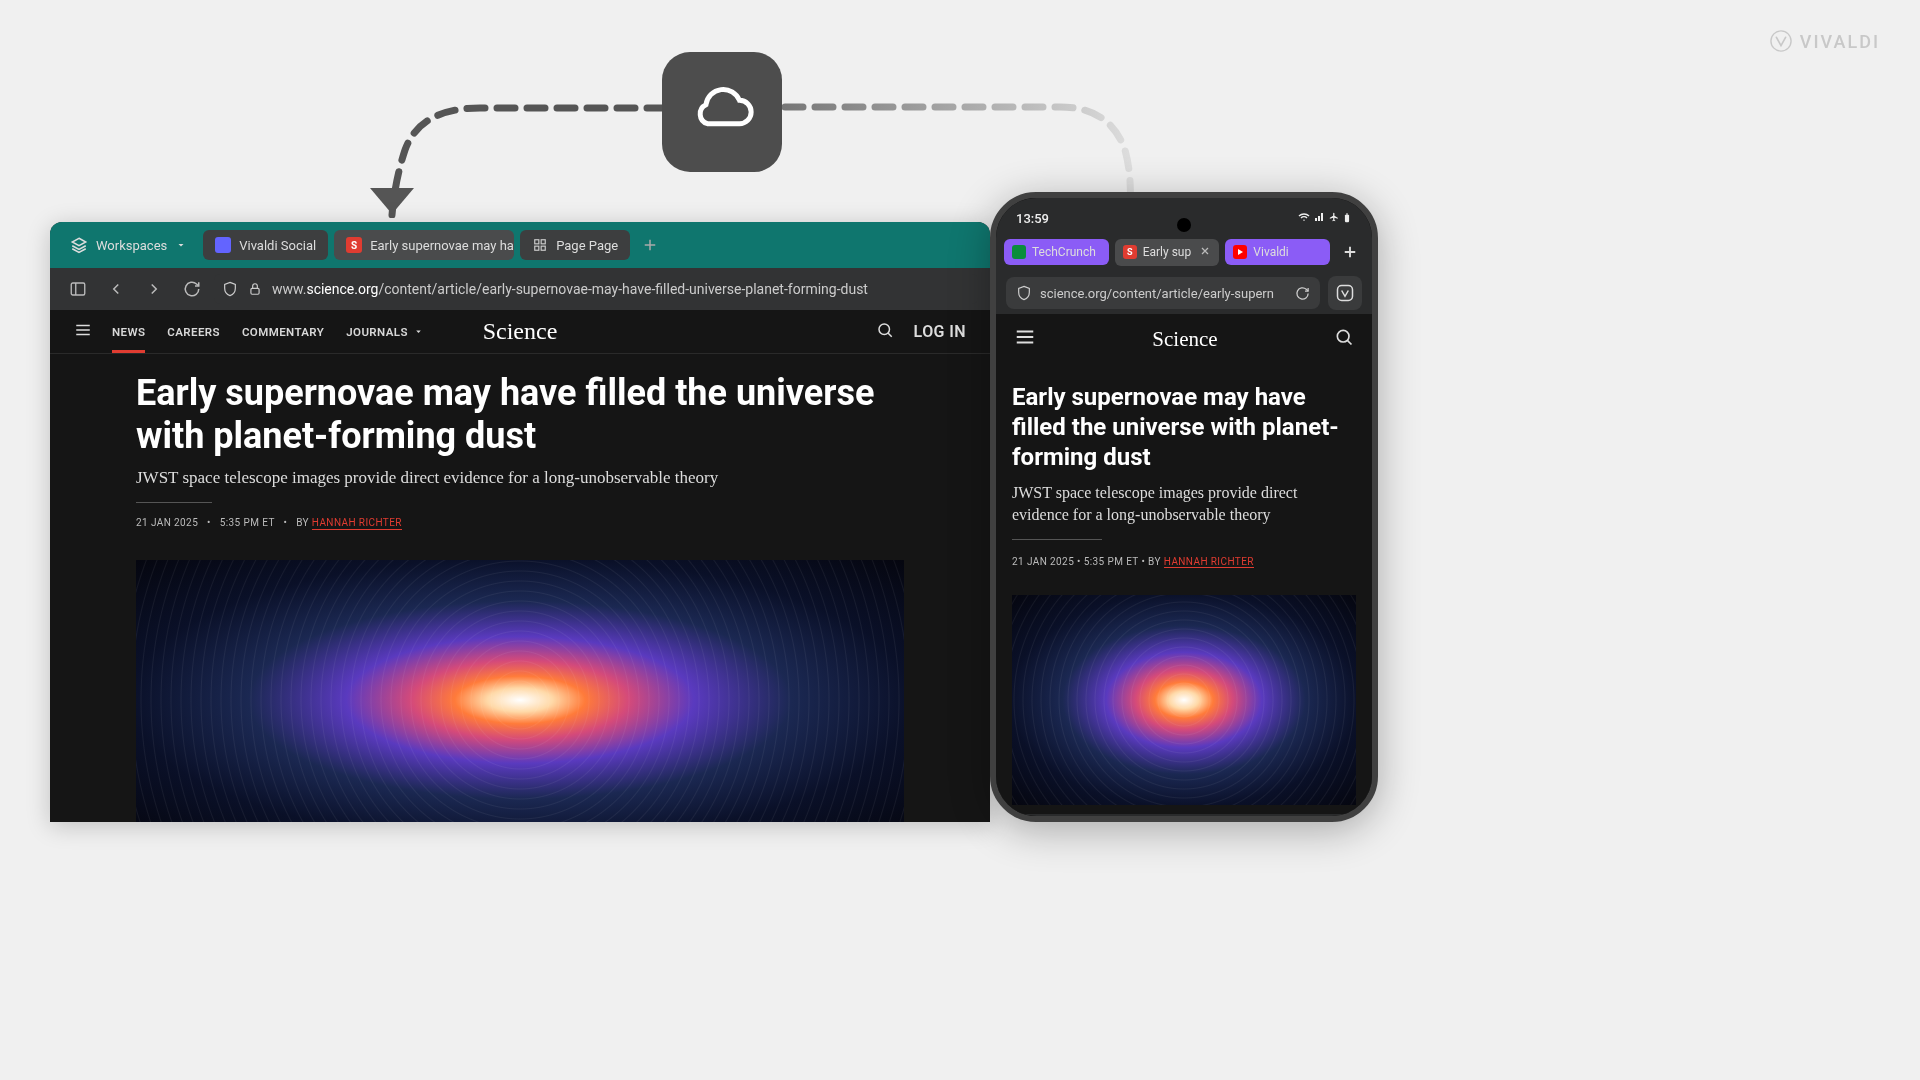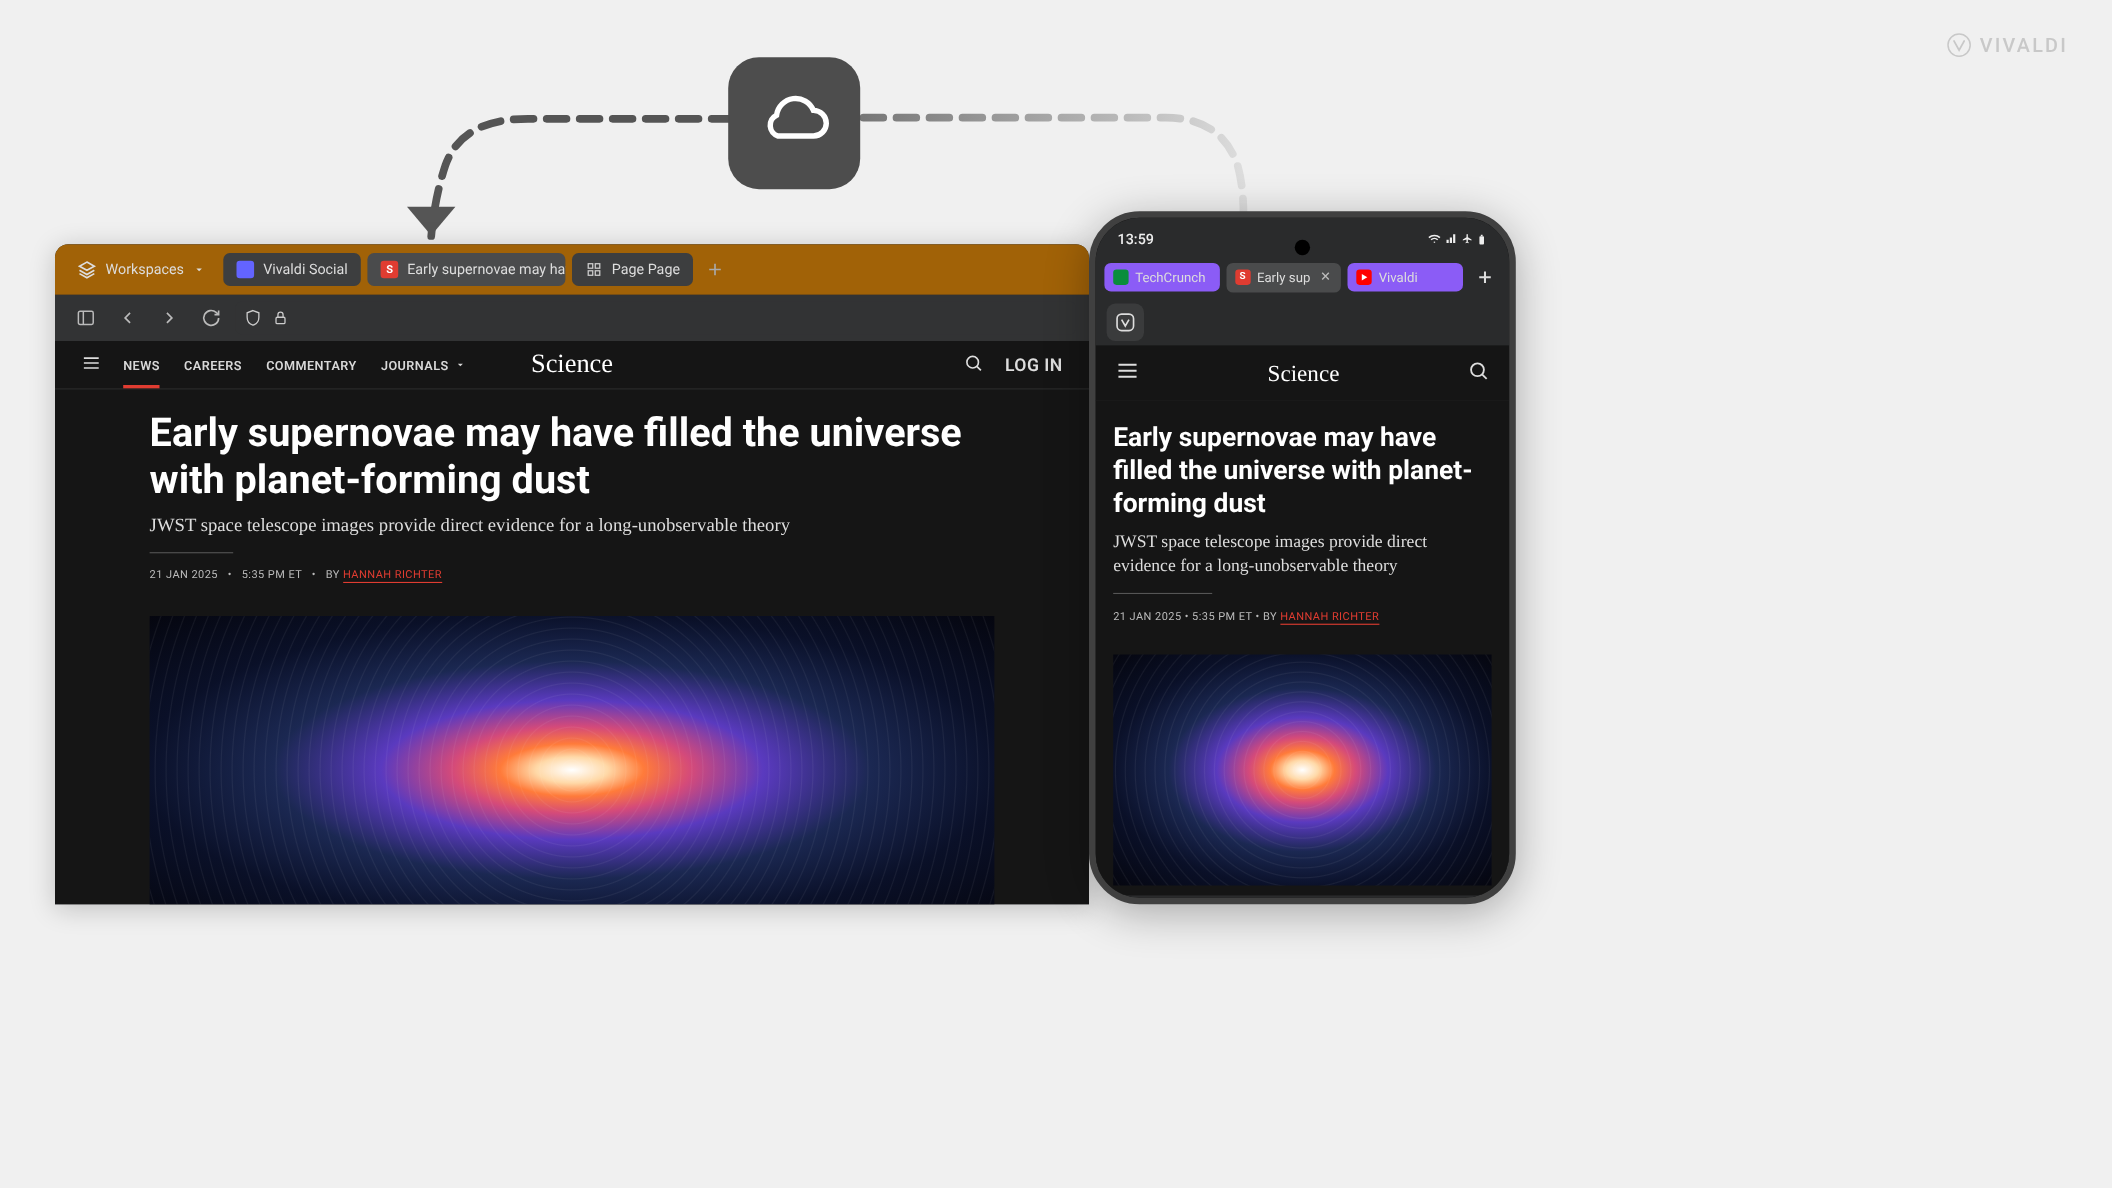--- a/index.html
+++ b/index.html
@@ -13,21 +13,21 @@
 .cloud-icon { position: absolute; top: 52px; left: 662px; width: 120px; height: 120px; background: #4d4d4d; border-radius: 28px; display: flex; align-items: center; justify-content: center; z-index: 5; }
 .cloud-icon svg { width: 70px; height: 70px; }
 
 .sync-left { position: absolute; top: 100px; left: 370px; width: 300px; height: 118px; pointer-events: none; }
 .sync-right { position: absolute; top: 95px; left: 780px; width: 360px; height: 120px; pointer-events: none; }
 .arrowhead { position: absolute; top: 188px; left: 370px; width: 0; height: 0; border-left: 22px solid transparent; border-right: 22px solid transparent; border-top: 26px solid #555; }
 
 
 .desktop { position: absolute; top: 222px; left: 50px; width: 940px; height: 600px; background: #2a2b2c; border-radius: 12px 12px 0 0; overflow: hidden; box-shadow: 0 4px 24px rgba(0,0,0,0.2); }
 
-.tabbar { display: flex; align-items: center; gap: 6px; padding: 6px 10px; background: #a16207; height: 46px; }
+.tabbar { display: flex; align-items: center; gap: 6px; padding: 6px 10px; background: #0f766e; height: 46px; }
 .workspaces { display: flex; align-items: center; gap: 8px; color: #ddd; font-size: 13px; padding: 6px 10px; cursor: pointer; }
 .tab { display: flex; align-items: center; gap: 8px; background: #3d3e3f; padding: 7px 12px; border-radius: 6px; color: #ddd; font-size: 13px; max-width: 180px; overflow: hidden; white-space: nowrap; cursor: pointer; }
 .tab.active { background: #4a4b4c; }
 .tab-favicon { width: 16px; height: 16px; border-radius: 3px; flex-shrink: 0; }
 .new-tab-btn { width: 28px; height: 28px; display: flex; align-items: center; justify-content: center; color: #aaa; cursor: pointer; border-radius: 4px; }
 
 .toolbar { display: flex; align-items: center; gap: 6px; padding: 8px 12px; background: #323334; height: 42px; }
 .tool-btn { width: 32px; height: 32px; display: flex; align-items: center; justify-content: center; color: #bbb; cursor: pointer; border-radius: 4px; }
 .addressbar { flex: 1; display: flex; align-items: center; gap: 10px; background: #323334; padding: 6px 8px; border-radius: 6px; color: #ccc; font-size: 14px; }
 .addressbar .url { flex: 1; }
@@ -189,20 +189,23 @@
         </svg>
     </div>
     <div class="addressbar">
       <svg class="icon" style="width:16px" viewBox="0 0 24 24" fill="none" stroke="currentColor" stroke-width="1.8">
           <path d="M12 2l8 3v6c0 5-3.5 9.5-8 11-4.5-1.5-8-6-8-11V5l8-3z"></path>
         </svg>
       <svg class="icon" style="width:14px" viewBox="0 0 24 24" fill="none" stroke="currentColor" stroke-width="2">
           <rect x="5" y="11" width="14" height="10" rx="2"></rect>
           <path d="M8 11V7a4 4 0 0 1 8 0v4"></path>
         </svg>
+      <span class="url">
+        <span>www.</span><span class="domain">science.org</span><span>/content/article/early-supernovae-may-have-filled-universe-planet-forming-dust</span>
+      </span>
     </div>
   </div>
 
   <div class="site-header" style="position:relative">
     <div class="site-menu-btn">
       <svg class="icon" viewBox="0 0 24 24" fill="none" stroke="currentColor" stroke-width="2">
           <path d="M3 6h18M3 12h18M3 18h18"></path>
         </svg>
     </div>
     <div class="site-nav">
@@ -286,20 +289,30 @@
         <span>Vivaldi</span>
       </div>
       <div class="m-new-tab">
         <svg width="18" height="18" viewBox="0 0 24 24" fill="none" stroke="currentColor" stroke-width="2.5">
             <path d="M12 5v14M5 12h14"></path>
           </svg>
       </div>
     </div>
 
     <div class="m-toolbar">
+      <div class="m-addressbar">
+        <svg width="16" height="16" viewBox="0 0 24 24" fill="none" stroke="currentColor" stroke-width="1.8">
+            <path d="M12 2l8 3v6c0 5-3.5 9.5-8 11-4.5-1.5-8-6-8-11V5l8-3z"></path>
+          </svg>
+        <span>science.org/content/article/early-supern</span>
+        <svg width="15" height="15" viewBox="0 0 24 24" fill="none" stroke="currentColor" stroke-width="2" style="margin-left:auto;flex-shrink:0">
+            <path d="M21 12a9 9 0 1 1-3-6.7L21 8"></path>
+            <path d="M21 3v5h-5"></path>
+          </svg>
+      </div>
       <div class="m-tool-btn">
         <svg width="20" height="20" viewBox="0 0 24 24" fill="none" stroke="currentColor" stroke-width="1.8">
             <rect x="3" y="3" width="18" height="18" rx="5"></rect>
             <path d="M8 9l4 7 4-7"></path>
           </svg>
       </div>
     </div>
 
     <div class="m-site-header">
       <div>

